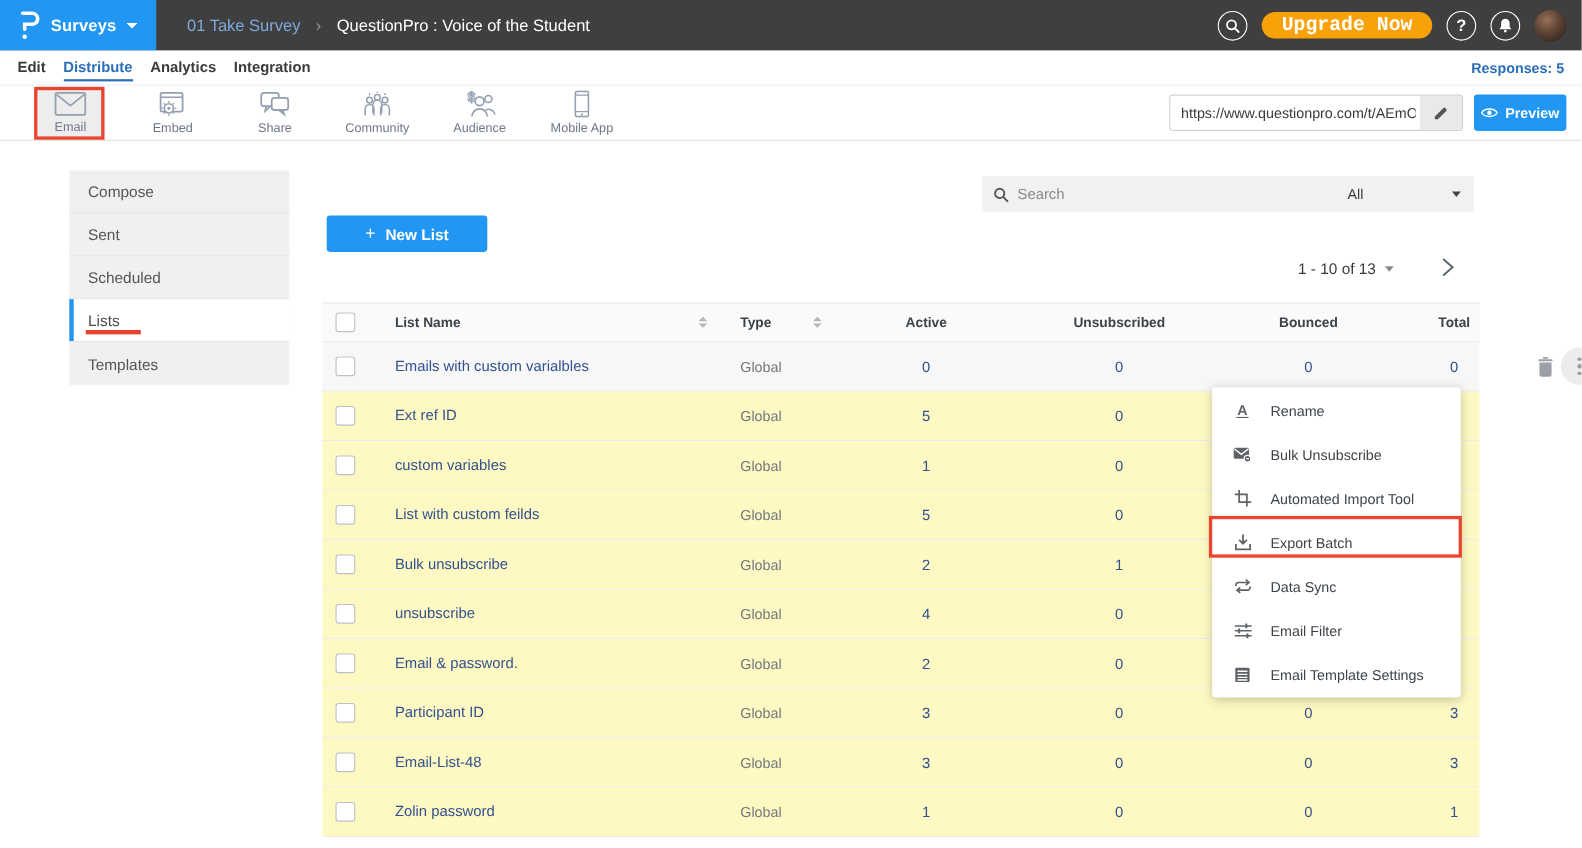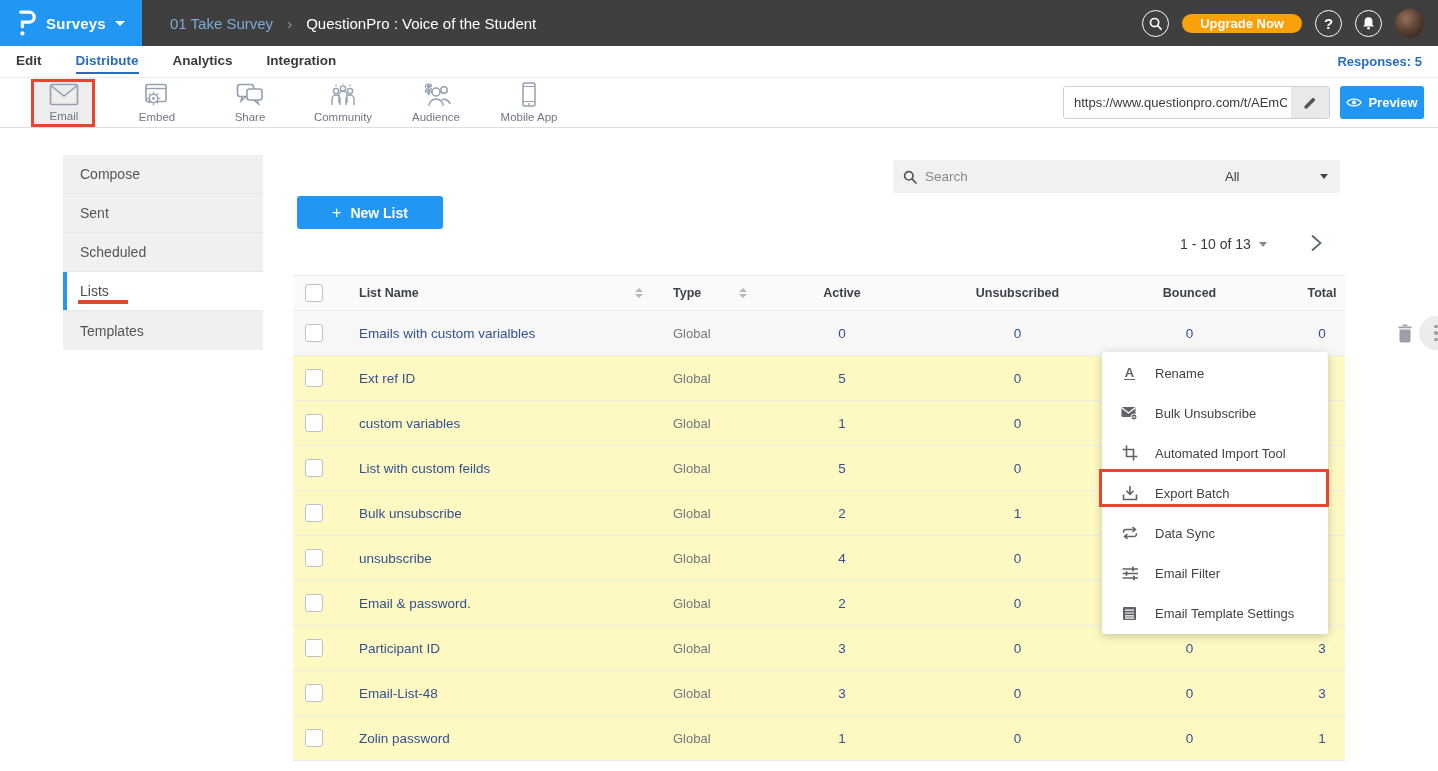--- a/index.html
+++ b/index.html
@@ -18,30 +18,30 @@
     border-top:5px solid #fff; display:inline-block; }
   .breadcrumb { display:flex; align-items:center; gap:14px; margin-left:28px; font-size:15px; }
   .bc-survey { color:#7fa9d9; cursor:pointer; }
   .bc-sep { color:#9a9a9a; font-size:15px; }
   .bc-title { color:#ffffff; }
   .topbar-right { margin-left:auto; display:flex; align-items:center; gap:13px; padding-right:14px; }
   .circle-btn { width:27px; height:27px; border:1.6px solid #fff; border-radius:50%;
     display:flex; align-items:center; justify-content:center; color:#fff; cursor:pointer; flex:0 0 auto; }
   .circle-btn svg { display:block; }
   .qmark { font-size:15px; font-weight:700; }
-  .upgrade-btn { height:19px; padding:0 18px; background:#f9a109; border:none; border-radius:14px;
-    color:#fff; font-size:13px; font-weight:700; cursor:pointer; font-family:Liberation Sans, sans-serif; }
+  .upgrade-btn { height:24px; padding:0 18px; background:#f9a109; border:none; border-radius:14px;
+    color:#fff; font-size:18px; font-weight:700; cursor:pointer; font-family:Liberation Mono, monospace; }
   .avatar { width:29px; height:29px; border-radius:50%;
     background:radial-gradient(circle at 38% 32%, #96705a 0%, #5d4334 45%, #241b14 100%);
     cursor:pointer; flex:0 0 auto; }
 
   
   .navrow { position:absolute; left:0; top:46px; width:1438px; height:32px; background:#fff;
     border-bottom:1px solid #ececec; display:flex; align-items:center; }
-  .tabs { display:flex; align-items:center; gap:34px; padding-left:16px; }
+  .tabs { display:flex; align-items:center; gap:16px; padding-left:16px; }
   .tab { font-size:13.5px; font-weight:700; color:#3a3a3a; padding:6px 0 8px; cursor:pointer; position:relative; }
   .tab.active { color:#2a6db8; }
   .tab.active:after { content:""; position:absolute; left:0; right:0; bottom:2px; height:2px; background:#2a6db8; }
   .responses { margin-left:auto; padding-right:16px; font-size:13px; color:#2a6db8;font-weight:bold; }
 
   
   .toolrow { position:absolute; left:0; top:78px; width:1438px; height:50px; background:#fff;
     border-bottom:1px solid #dedede; }
   .tool-items { position:absolute; left:33px; top:0; height:50px; display:flex; gap:31px; }
   .tool-item { width:62px; height:49px; display:flex; flex-direction:column; align-items:center;

